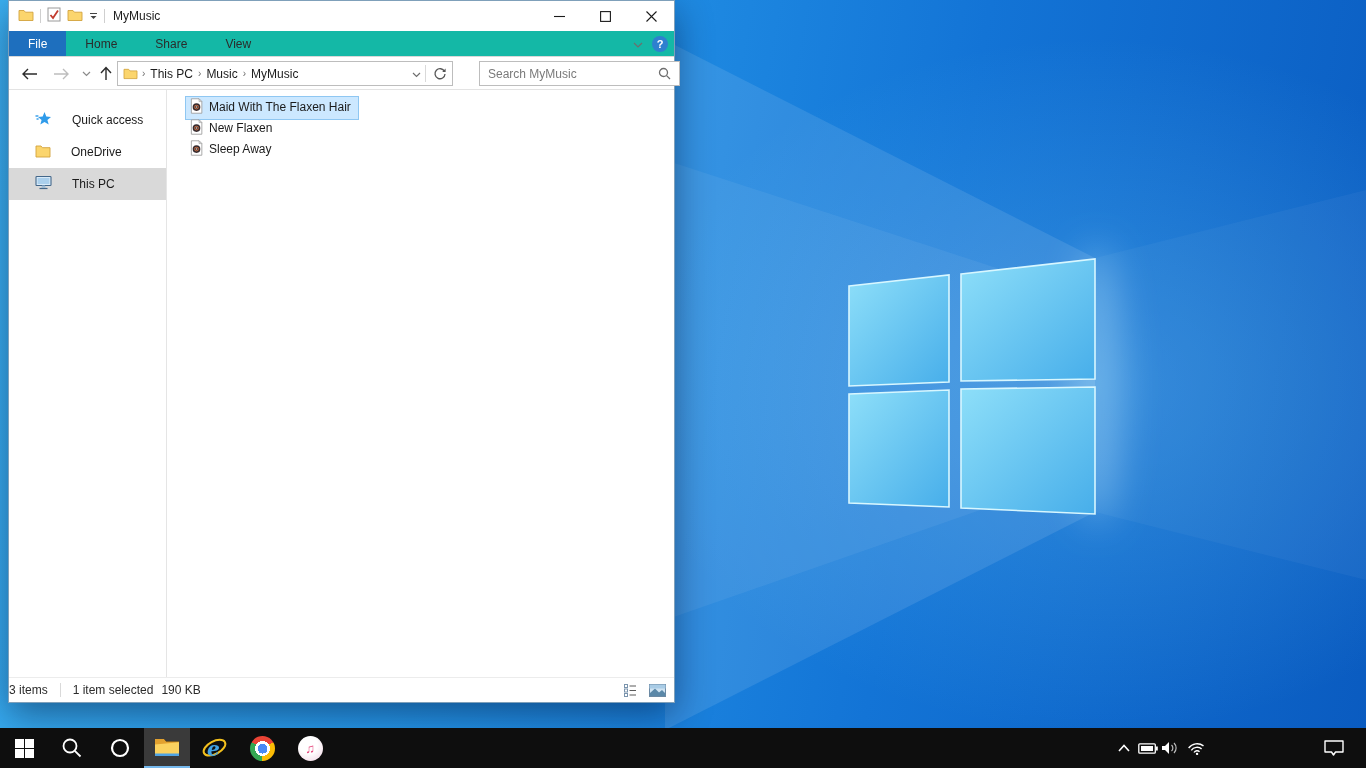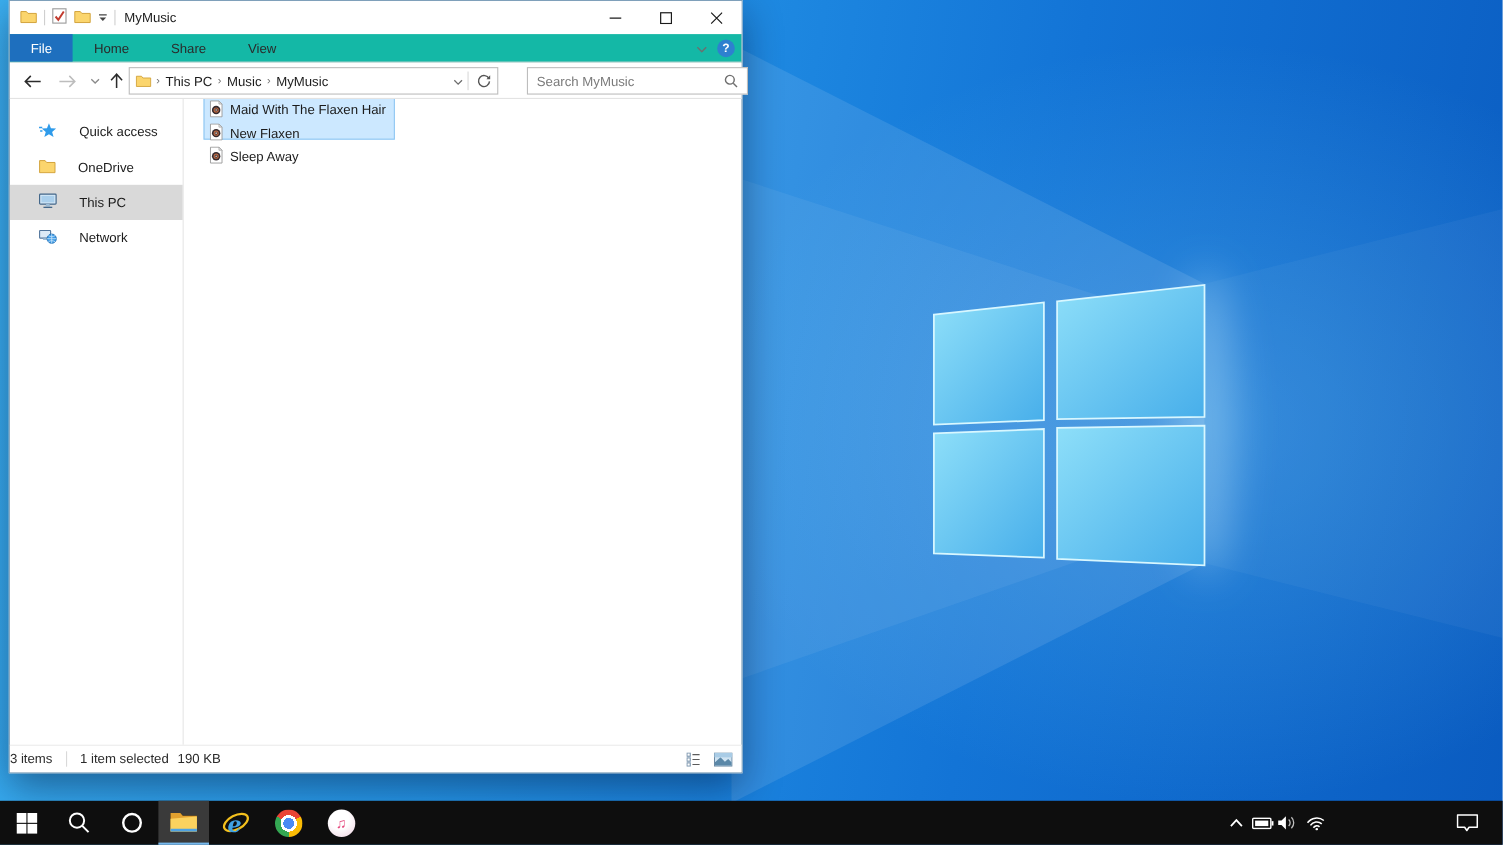--- a/index.html
+++ b/index.html
@@ -53,21 +53,21 @@
   .searchbox input::placeholder { color:#7a7a7a; }
   .search-mag { padding-right:8px; display:flex; }
 
   
   .winbody { display:flex; height:588px; }
   .sidebar { width:158px; border-right:1px solid #e5e5e5; padding-top:14px; }
   .sideitem { height:32px; display:flex; align-items:center; padding-left:26px; gap:20px; color:#1b1b1b; }
   .sideitem.selected { background:#d9d9d9; }
   .content { flex:1; padding:7px 0 0 18px; }
   .filerow { height:21px; display:flex; align-items:center; }
-  .fileitem { display:inline-flex; align-items:center; gap:5px; padding:1px 7px 16px 3px;
+  .fileitem { display:inline-flex; align-items:center; gap:5px; padding:1px 7px 2px 3px;
     border:1px solid transparent; }
   .fileitem.selected { background:#cce8ff; border-color:#8fc7f2; }
   .filelabel { font-size:12px; color:#1b1b1b; white-space:nowrap; }
 
   
   .statusbar { position:absolute; left:0; right:0; bottom:0; height:25px; background:#fff;
     border-top:1px solid #ececec; display:flex; align-items:center; font-size:12px; color:#2b2b2b; }
   .status-left { display:flex; align-items:flex-start; padding-left:0; gap:12px; }
   .status-divider { width:1px; height:14px; background:#d9d9d9; }
   .status-size { margin-left:-4px; }
@@ -271,31 +271,20 @@
         <span>
           <svg width="17" height="15" viewBox="0 0 17 15">
               <rect x="1" y="1.5" width="15" height="9" rx="0.8" fill="#d8eaf8" stroke="#43678a" stroke-width="1.1"></rect>
               <rect x="2.6" y="3" width="11.8" height="6" fill="#aacfec"></rect>
               <path d="M7 10.5 h3 l0.7 2.2 h-4.4z" fill="#9dbcd6"></path>
               <rect x="4.5" y="12.9" width="8" height="1.2" fill="#43678a"></rect>
             </svg>
         </span>
         <span>This PC</span>
       </div>
-      <div class="sideitem">
-        <span>
-          <svg width="17" height="15" viewBox="0 0 17 15">
-              <rect x="1" y="2.5" width="10" height="7" rx="0.6" fill="#dceaf6" stroke="#51759c"></rect>
-              <path d="M4.5 9.5 h3 l0.5 1.6 h-4z" fill="#9dbcd6"></path>
-              <circle cx="12" cy="10" r="4.2" fill="#3f9ce8" stroke="#1c6db4" stroke-width="0.8"></circle>
-              <path d="M7.8 10 h8.4 M12 5.8 v8.4 M9 7.2 c2 1.4 4 1.4 6 0 M9 12.8 c2 -1.4 4 -1.4 6 0" fill="none" stroke="#cfe7fa" stroke-width="0.7"></path>
-            </svg>
-        </span>
-        <span>Network</span>
-      </div>
     </div>
 
     <div class="content">
       <div class="filerow">
         <span class="fileitem selected">
           <span>
             <svg width="15" height="16" viewBox="0 0 16 17">
                 <path d="M2.5 0.8 h8.2 l3 3 v12.4 h-11.2z" fill="#fff" stroke="#9a9a9a" stroke-width="0.9"></path>
                 <path d="M10.7 0.8 l3 3 h-3z" fill="#e4e4e4" stroke="#9a9a9a" stroke-width="0.6"></path>
                 <circle cx="8" cy="9.6" r="4.1" fill="#352a2e"></circle>

